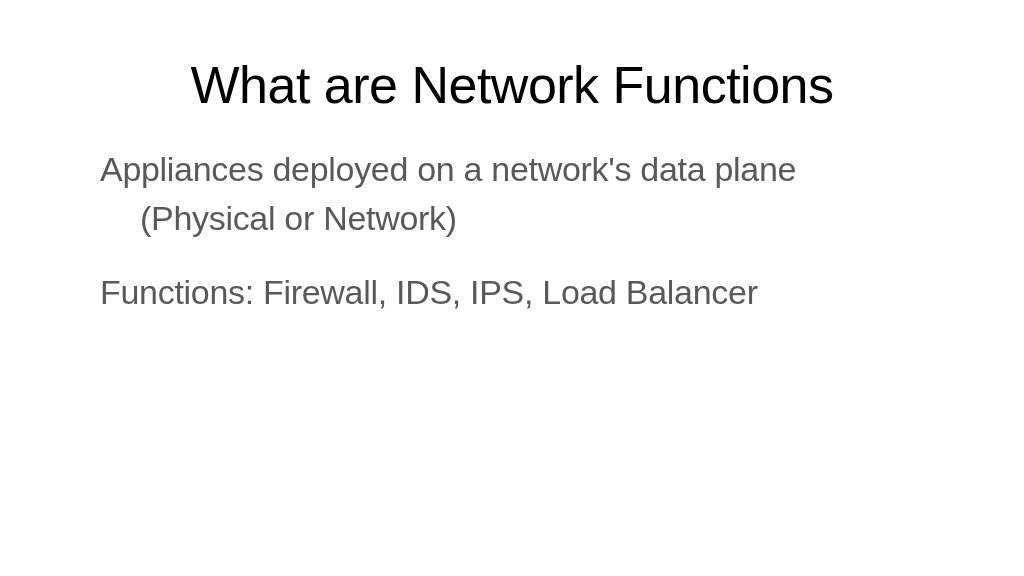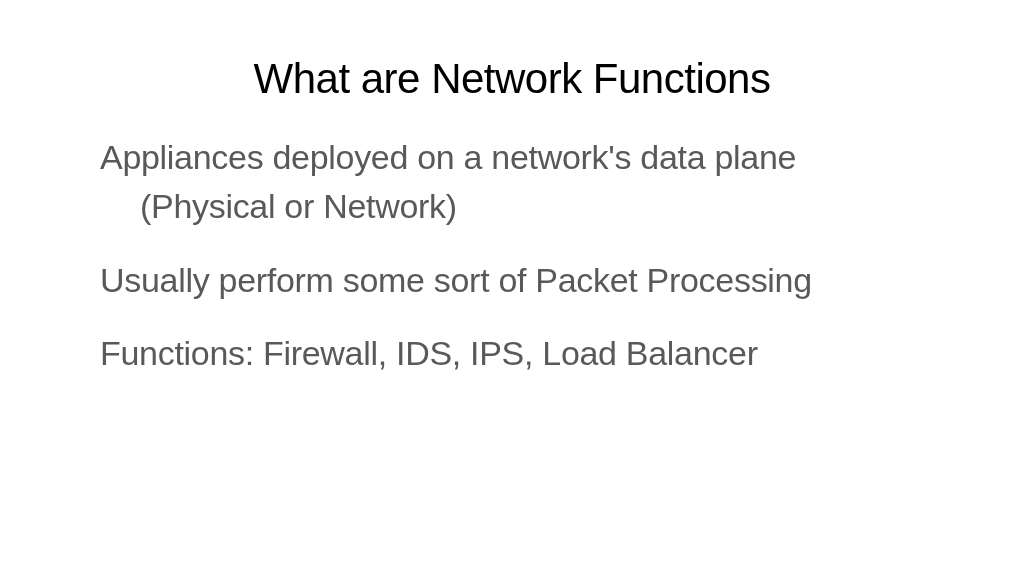--- a/index.html
+++ b/index.html
@@ -13,21 +13,21 @@
       background: #ffffff;
       font-family: "Segoe UI", "Helvetica Neue", Arial, sans-serif;
       overflow: hidden;
     }
     .slide {
       width: 100%;
       height: 100%;
       padding: 55px 100px 40px 100px;
     }
     .title {
-      font-size: 42px;
+      font-size: 52px;
       font-weight: 400;
       color: #000000;
       text-align: center;
       margin-bottom: 30px;
       letter-spacing: -0.5px;
     }
     .body-text {
       font-size: 34px;
       font-weight: 400;
       color: #595959;
@@ -42,15 +42,14 @@
   </style>
 </head>
 <body>
 
 <div class="slide">
   <h1 class="title">What are Network Functions</h1>
   <p class="body-text">
     <span>Appliances deployed on a network's data plane</span>
     <span class="indent">(Physical or Network)</span>
   </p>
-  <p class="body-text">Usually perform some sort of Packet Processing</p>
   <p class="body-text">Functions: Firewall, IDS, IPS, Load Balancer</p>
 </div>
 
 </body></html>

